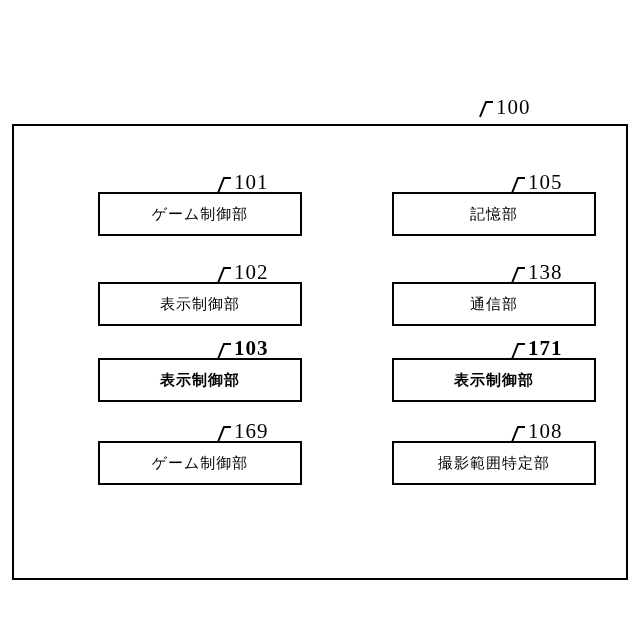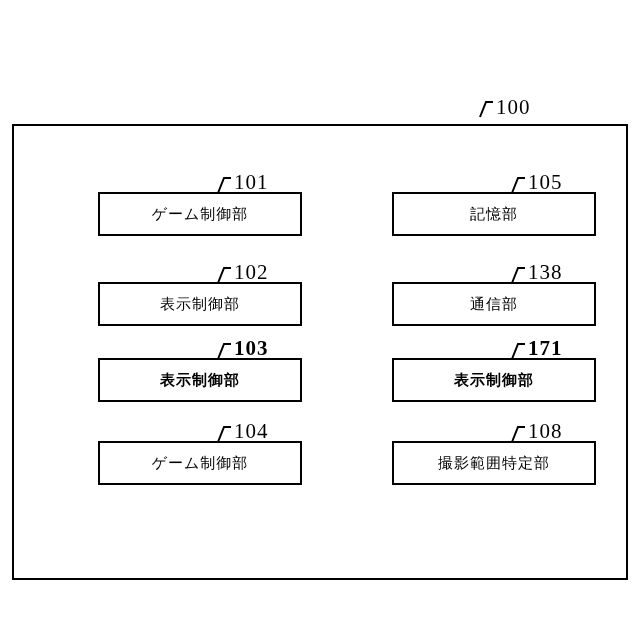--- a/index.html
+++ b/index.html
@@ -144,21 +144,21 @@
     <div class="block">
       <span class="block-text">表示制御部</span>
     </div>
   </div>
 
   <div class="unit col-left row-4">
     <div class="unit-label">
       <svg class="leader-svg" width="16" height="22" viewBox="0 0 16 22">
         <path d="M2 21 L8 6 L15 6" stroke="#000000" stroke-width="2" fill="none"></path>
       </svg>
-      <span class="ref-num">104</span>
+      <span class="ref-num">169</span>
     </div>
     <div class="block">
       <span class="block-text">ゲーム制御部</span>
     </div>
   </div>
 
   <div class="unit col-right row-1">
     <div class="unit-label">
       <svg class="leader-svg" width="16" height="22" viewBox="0 0 16 22">
         <path d="M2 21 L8 6 L15 6" stroke="#000000" stroke-width="2" fill="none"></path>

